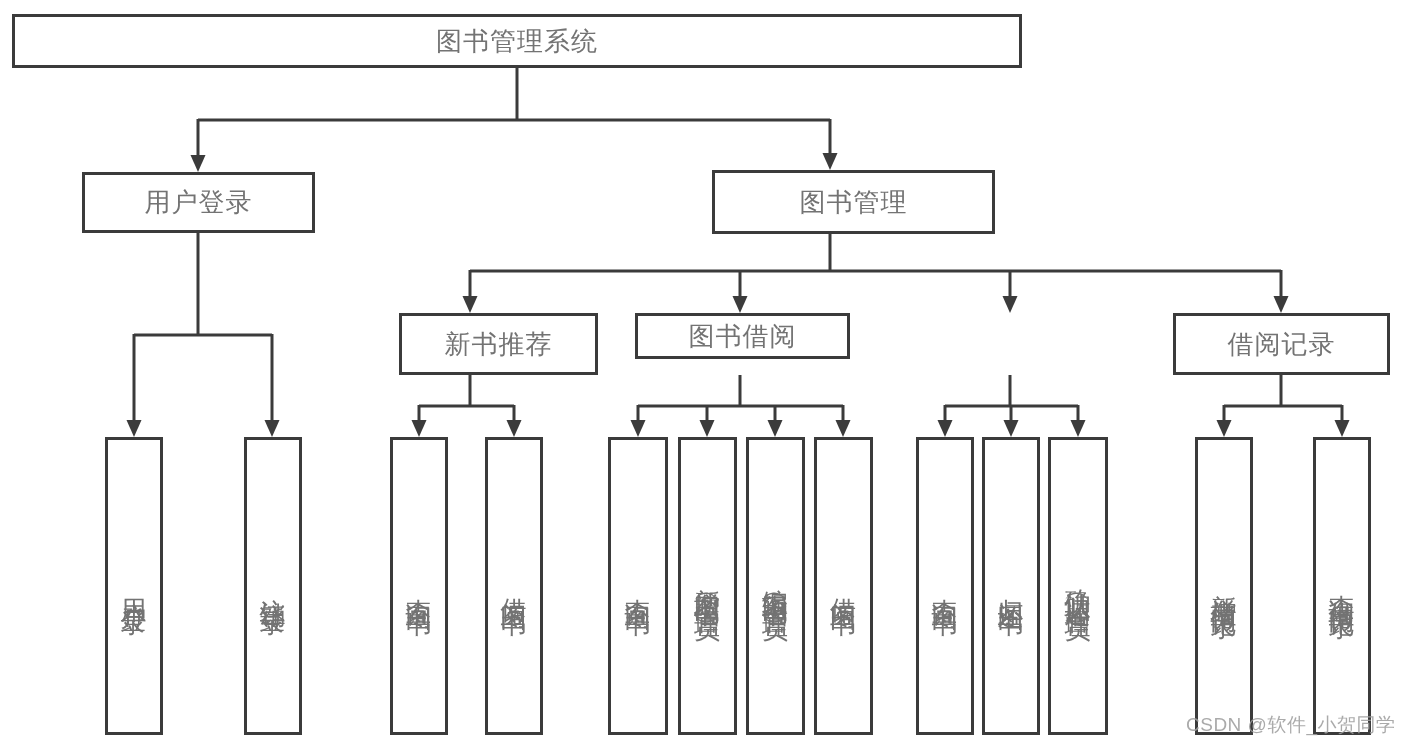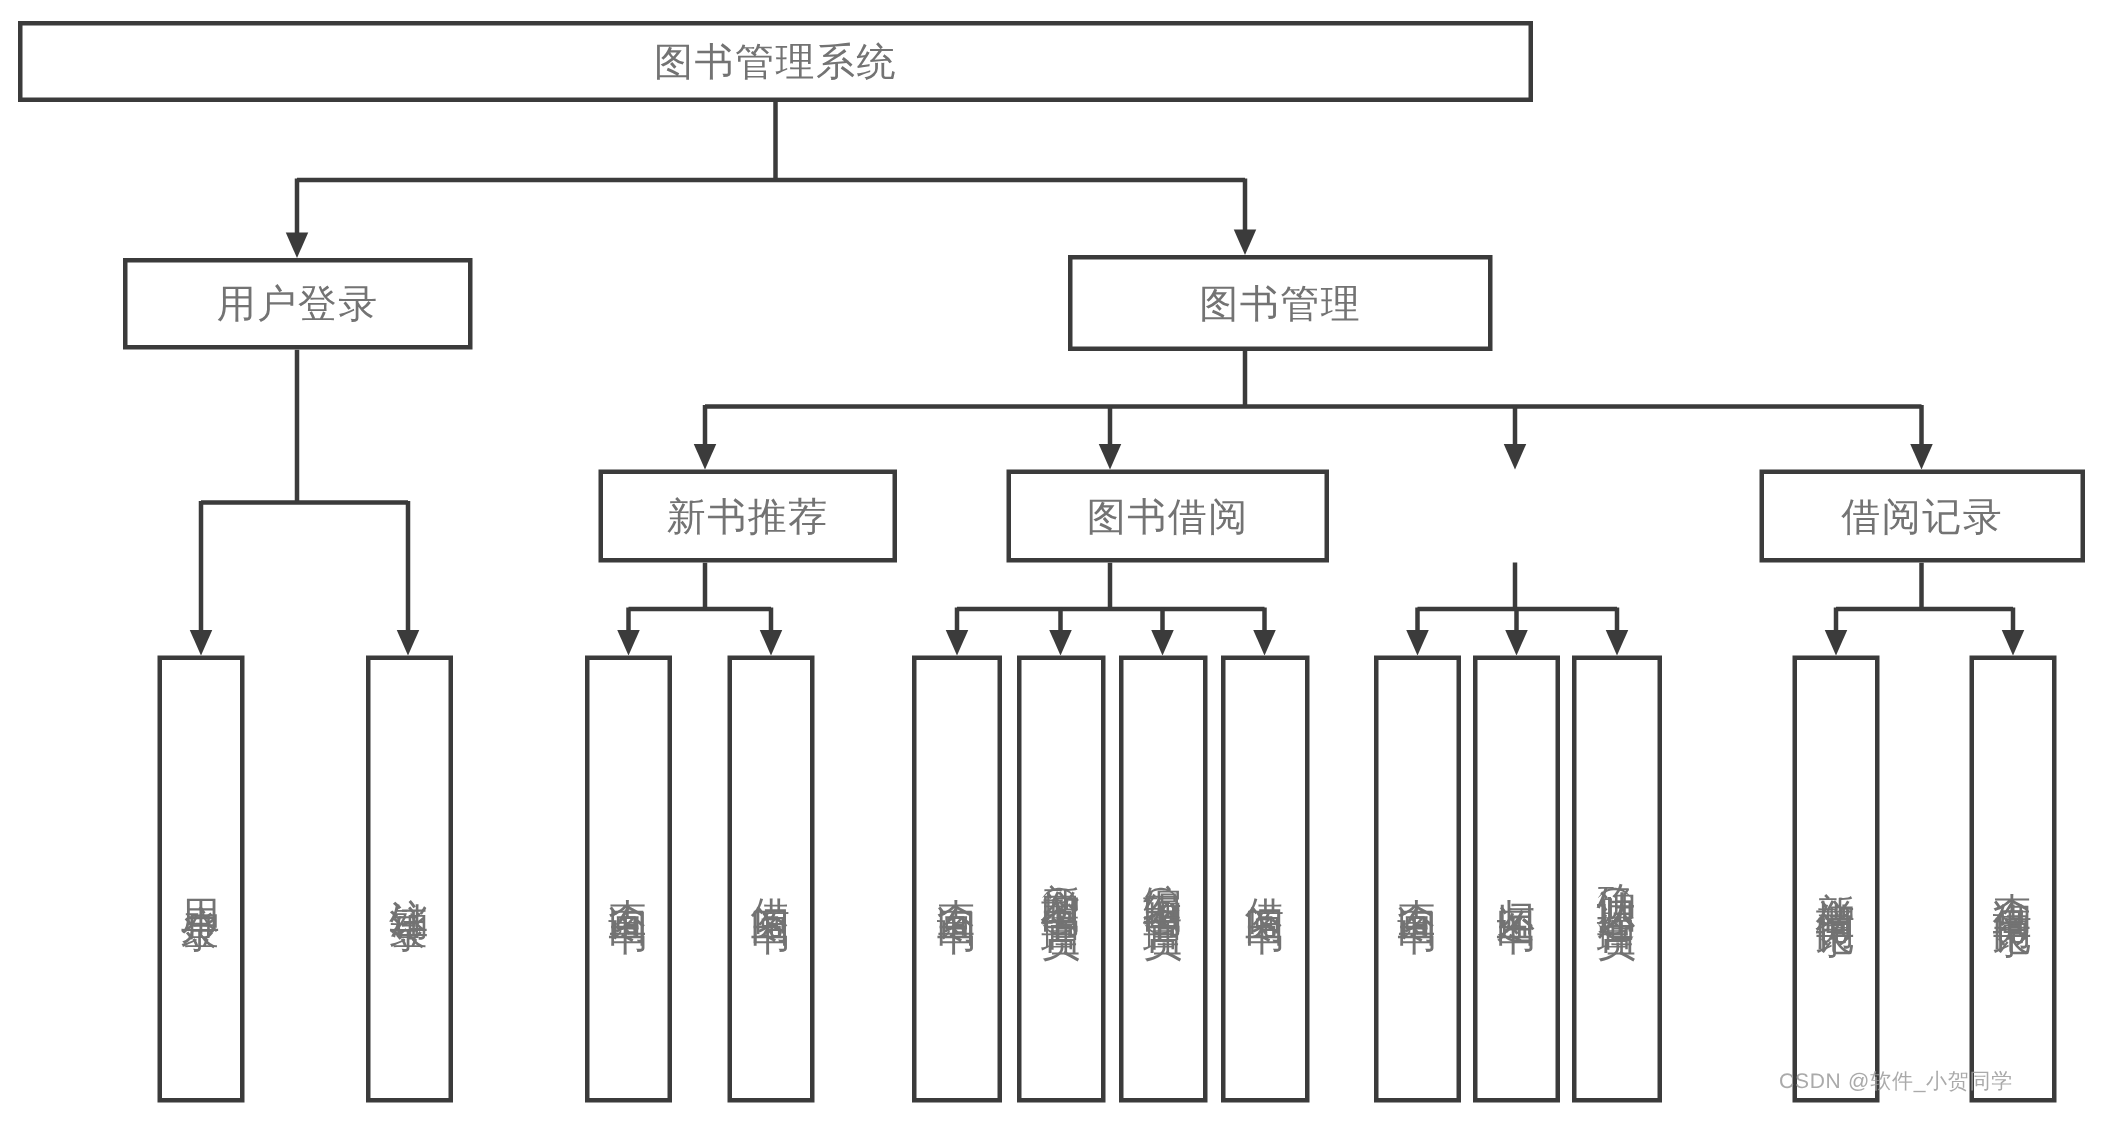--- a/index.html
+++ b/index.html
@@ -40,21 +40,21 @@
     font-size: 26px;
     letter-spacing: 4px;
     line-height: 1;
     white-space: nowrap;
   }
   #watermark {
     position: absolute;
     left: 1186px;
     top: 712px;
     z-index: 3;
-    font-size: 14px;
+    font-size: 19px;
     color: rgba(158,158,158,0.88);
     white-space: nowrap;
     letter-spacing: 0.5px;
   }
   line, polyline { stroke: #3b3b3b; stroke-width: 3; fill: none; }
   polygon { fill: #3b3b3b; stroke: none; }
 </style>
 </head>
 <body>
 
@@ -143,21 +143,21 @@
   <div class="box" style="left:82px; top:172px; width:233px; height:61px;">
     <span class="h-label">用户登录</span>
   </div>
   <div class="box" style="left:712px; top:170px; width:283px; height:64px;">
     <span class="h-label">图书管理</span>
   </div>
 
   <div class="box" style="left:363px; top:313px; width:199px; height:62px;margin-left:36px;">
     <span class="h-label">新书推荐</span>
   </div>
-  <div class="box" style="left:671px; top:313px; width:215px; height:62px;">
+  <div class="box" style="left:635px; top:313px; width:215px; height:46px;">
     <span class="h-label">图书借阅</span>
   </div>
   <div class="box" style="left:1173px; top:313px; width:217px; height:62px;">
     <span class="h-label">借阅记录</span>
   </div>
 
   <div class="box" style="left:105px; top:437px; width:58px; height:298px;">
     <span class="v-label">用户登录</span>
   </div>
   <div class="box" style="left:244px; top:437px; width:58px; height:298px;">

